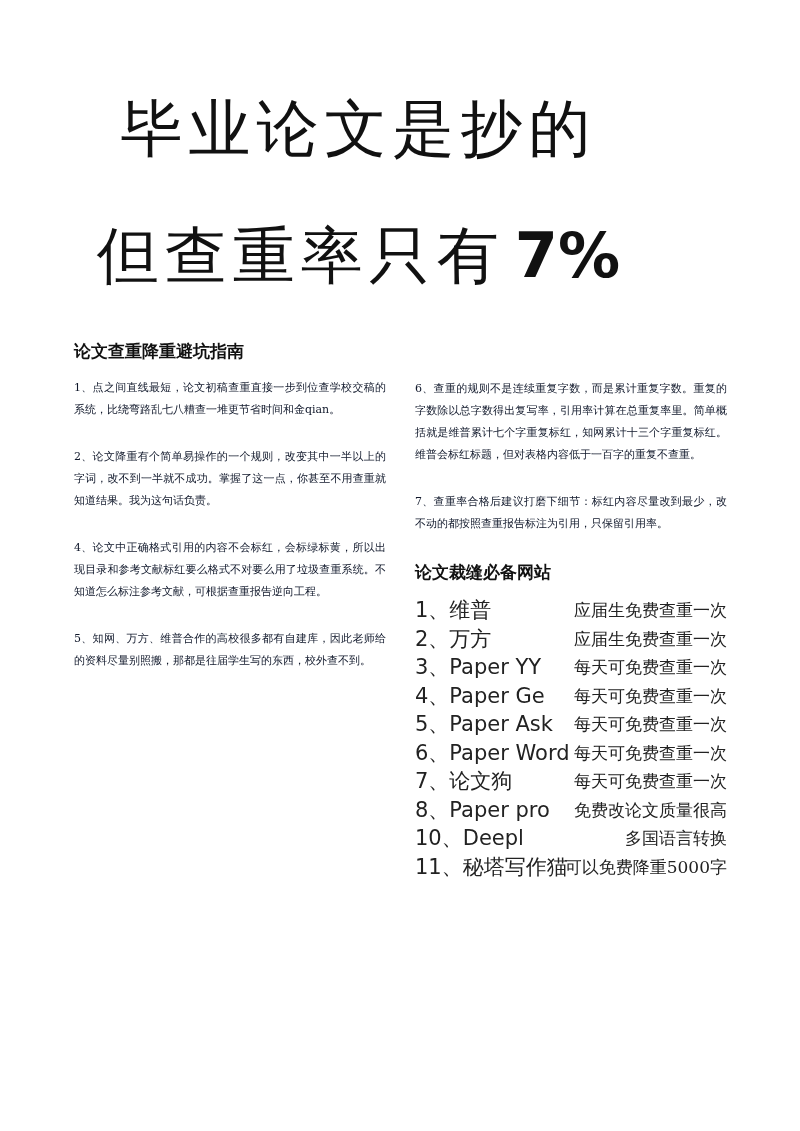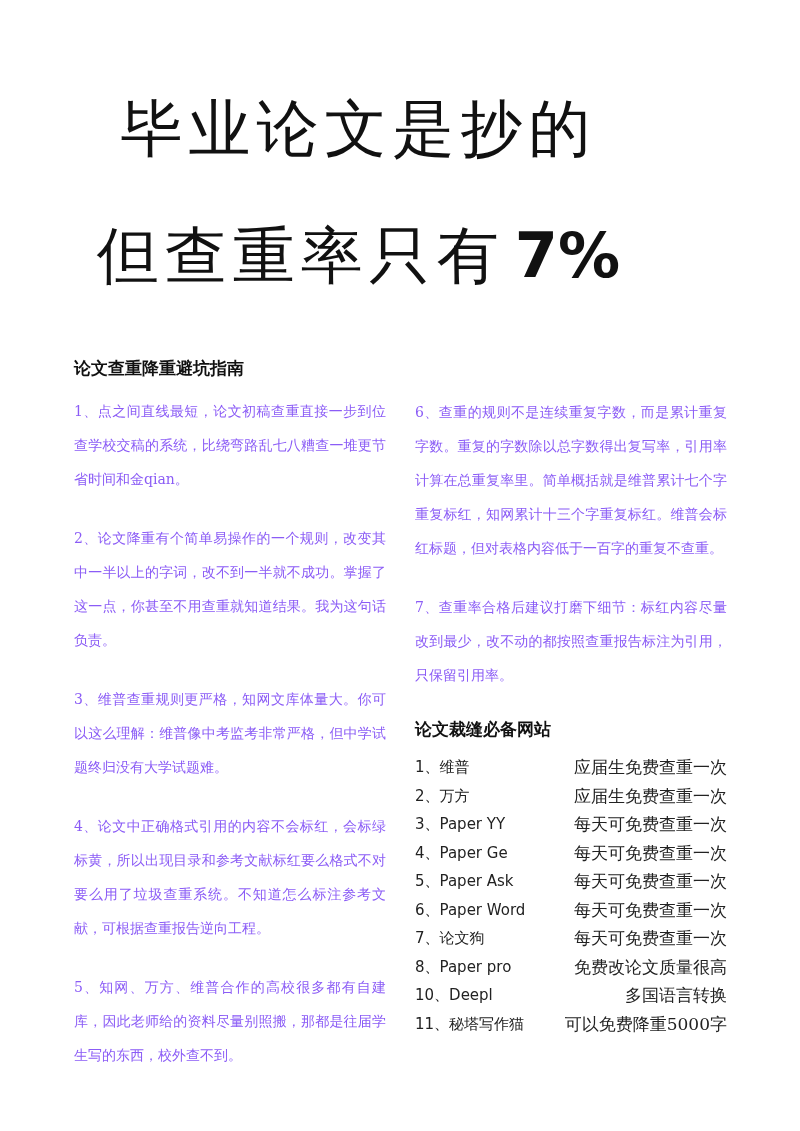--- a/index.html
+++ b/index.html
@@ -13,52 +13,51 @@
     font-family: "DejaVu Serif", "Liberation Serif", serif;
     font-size: 62px; letter-spacing: 6px; color: #111;
     line-height: 1;
   }
   .title.l1 { top: 98px; }
   .title.l2 { top: 200px; margin-top: 25px; }
   .title .pct {
     font-family: "DejaVu Sans", "Liberation Sans", sans-serif;
     font-weight: bold; letter-spacing: 0; margin-left: 10px;
   }
-  .col { position: absolute; width: 312px; margin-top: 17px; }
+  .col { position: absolute; width: 312px; }
   .col.left { left: 74px; top: 340px; }
   .col.right { left: 415px; top: 378px; }
   .section-heading {
     font-size: 17px; font-weight: bold; margin: 0 0 14px 0; color: #111;
     font-family: "DejaVu Sans", "Liberation Sans", sans-serif;
   }
   .para {
-    font-size: 14px; line-height: 34px; margin: 0 0 25px 0;
-    text-align: justify; text-justify: inter-character; color: #8b5cf6;
+    font-size: 11px; line-height: 22px; margin: 0 0 25px 0;
+    text-align: justify; text-justify: inter-character; color: #0f172a;
   }
   .sites-heading { margin-top: 26px; margin-bottom: 12px; }
   .site-row {
     display: flex; font-size: 17px; line-height: 28.5px; color: #222;
     white-space: nowrap;
   }
-  .site-row .name { width: 138px; font-family: "DejaVu Sans", "Liberation Sans", sans-serif; font-size: 15px; }
+  .site-row .name { width: 138px; font-family: "DejaVu Sans", "Liberation Sans", sans-serif; font-size: 21px; }
   .site-row .desc { flex: 1; text-align: right; }
 </style>
 </head>
 <body>
 
 <div class="title l1">毕业论文是抄的</div>
 <div class="title l2">
   <span>但查重率只有</span><span class="pct">7%</span>
 </div>
 
 <div class="col left">
   <div class="section-heading">论文查重降重避坑指南</div>
   <p class="para">1、点之间直线最短，论文初稿查重直接一步到位查学校交稿的系统，比绕弯路乱七八糟查一堆更节省时间和金qian。</p>
   <p class="para">2、论文降重有个简单易操作的一个规则，改变其中一半以上的字词，改不到一半就不成功。掌握了这一点，你甚至不用查重就知道结果。我为这句话负责。</p>
-  <p class="para">3、维普查重规则更严格，知网文库体量大。你可以这么理解：维普像中考监考非常严格，但中学试题终归没有大学试题难。</p>
   <p class="para">4、论文中正确格式引用的内容不会标红，会标绿标黄，所以出现目录和参考文献标红要么格式不对要么用了垃圾查重系统。不知道怎么标注参考文献，可根据查重报告逆向工程。</p>
   <p class="para">5、知网、万方、维普合作的高校很多都有自建库，因此老师给的资料尽量别照搬，那都是往届学生写的东西，校外查不到。</p>
 </div>
 
 <div class="col right">
   <p class="para">6、查重的规则不是连续重复字数，而是累计重复字数。重复的字数除以总字数得出复写率，引用率计算在总重复率里。简单概括就是维普累计七个字重复标红，知网累计十三个字重复标红。维普会标红标题，但对表格内容低于一百字的重复不查重。</p>
   <p class="para">7、查重率合格后建议打磨下细节：标红内容尽量改到最少，改不动的都按照查重报告标注为引用，只保留引用率。</p>
   <div class="section-heading sites-heading">论文裁缝必备网站</div>
   <div>
     <div class="site-row">

